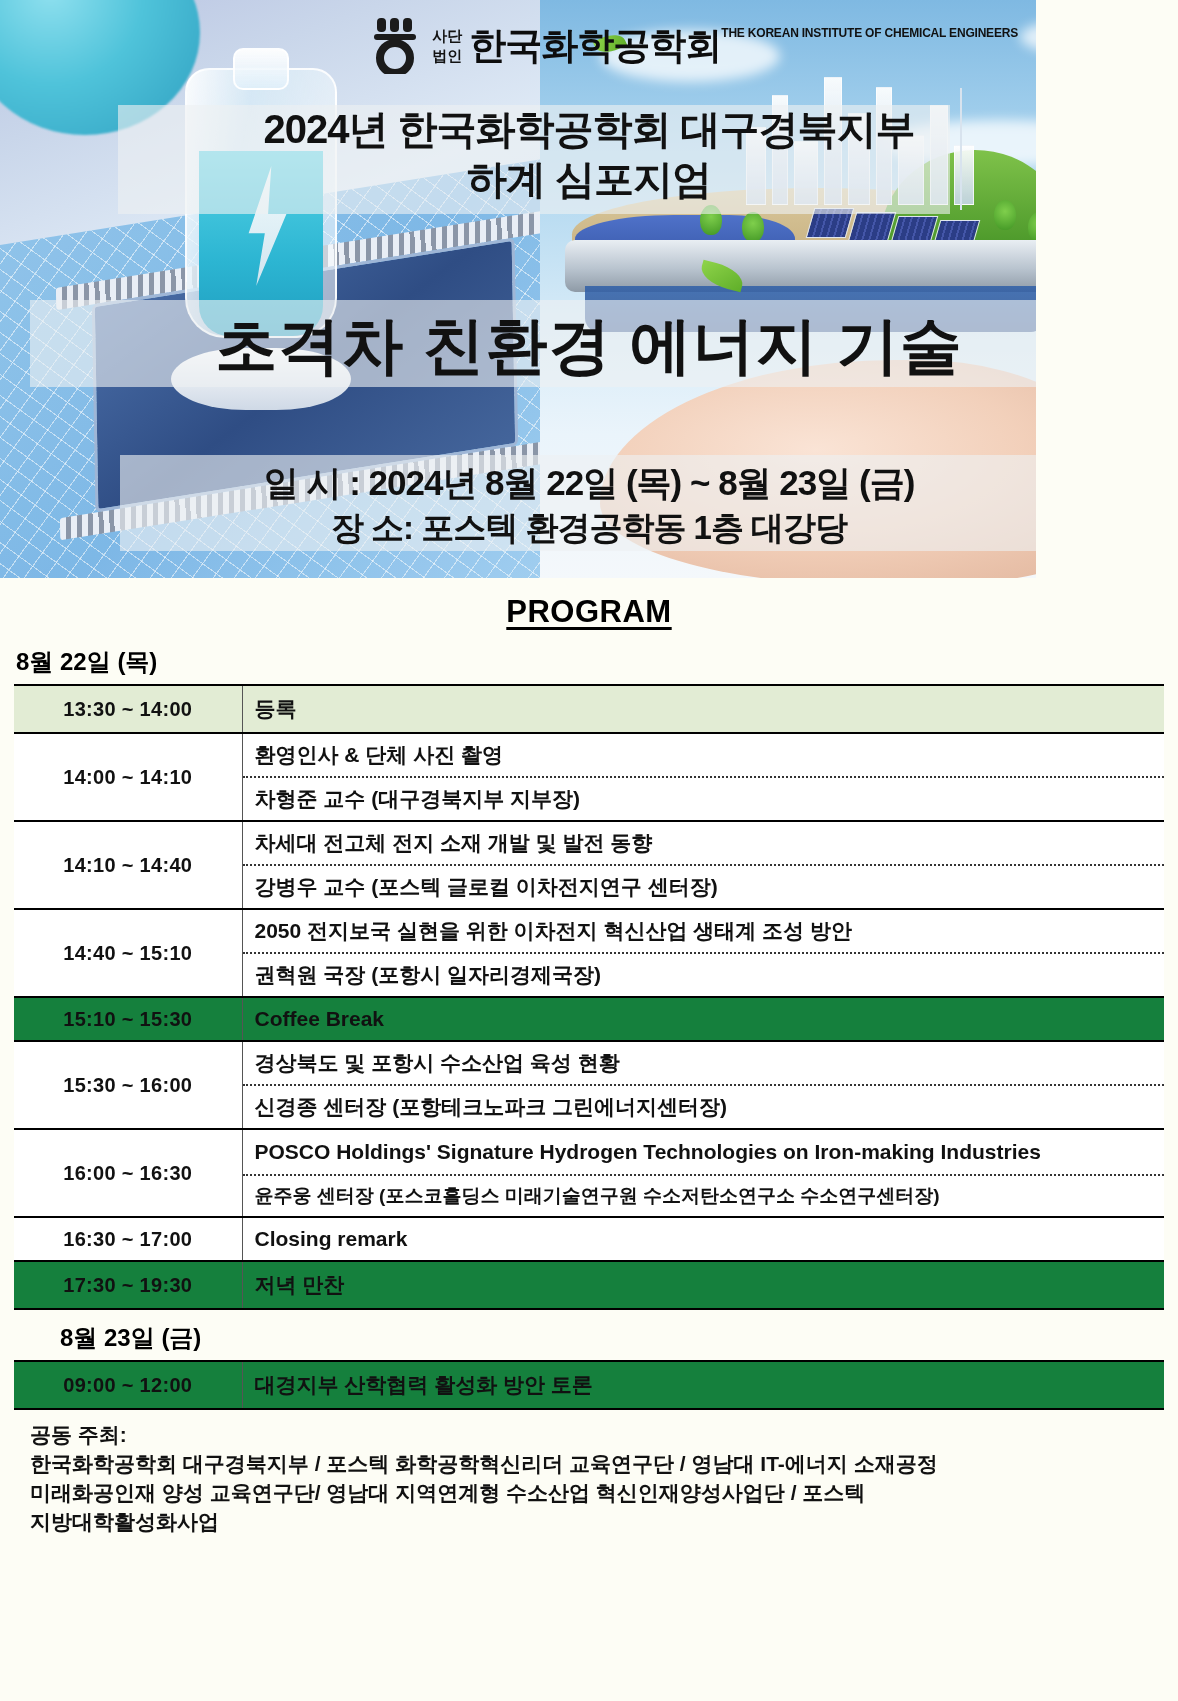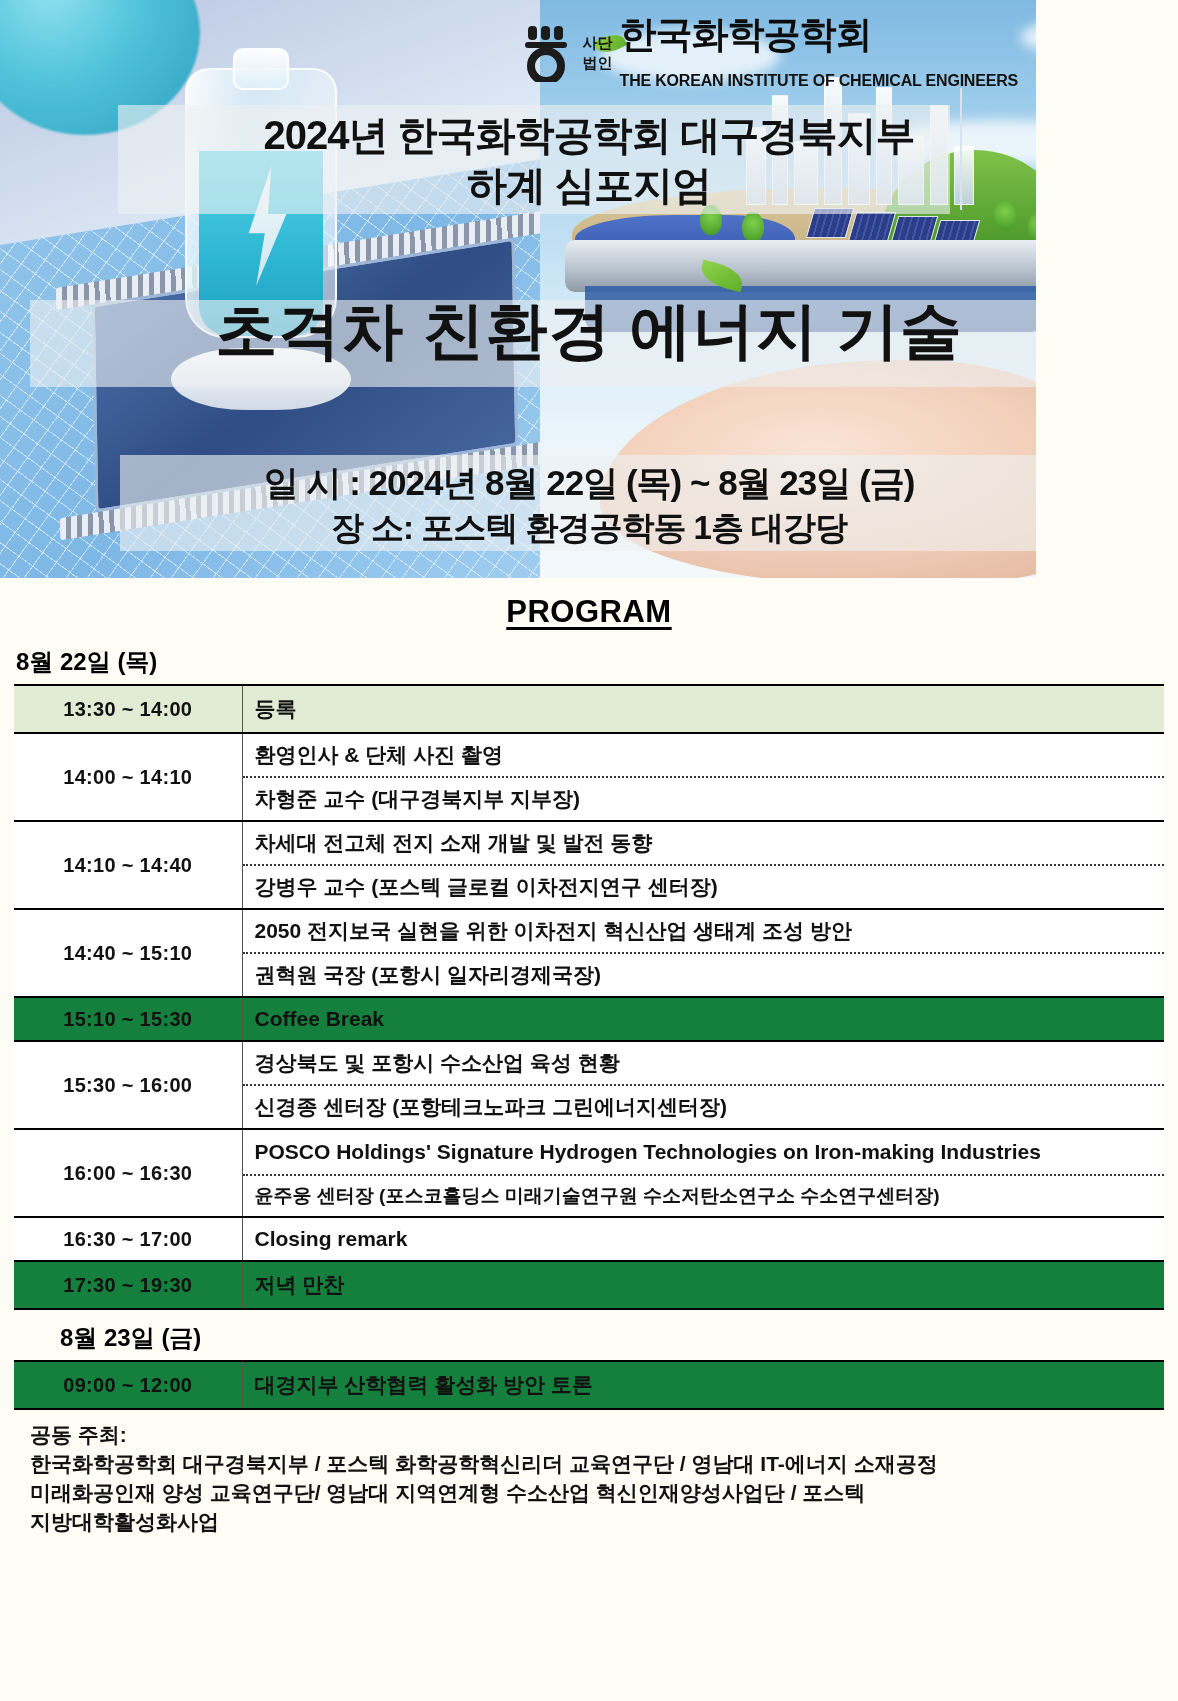--- a/index.html
+++ b/index.html
@@ -224,22 +224,22 @@
   .band-sub    { left: 30px;  top: 300px;  width: 1030px; height: 87px; }
   .band-info   { left: 120px; top: 455px;  width: 930px; height: 96px; }
 
   .hero-text { position: absolute; left: 0; width: 1178px; text-align: center; z-index: 6; }
 
   .title-line {
     font-weight: bold;
     color: #111;
     letter-spacing: -1px;
   }
-  .t1 { top: 110px; font-size: 40px; line-height: 50px; }
-  .t2 { top: 291px; font-size: 62px; line-height: 80px; letter-spacing: 1px; }
+  .t1 { top: 104px; font-size: 40px; line-height: 50px; }
+  .t2 { top: 306px; font-size: 62px; line-height: 80px; letter-spacing: 1px; }
   .t3 { top: 460px; font-size: 35px; line-height: 45px; }
   .t4 { top: 505px; font-size: 33px; line-height: 45px; }
 
   
   .program-wrap {
     position: absolute;
     left: 0; top: 578px;
     width: 1178px;
     padding: 0 14px;
   }
@@ -388,23 +388,23 @@
         <rect x="4" y="2" width="9" height="14" rx="4" fill="#1b1b1b"></rect>
         <rect x="17" y="2" width="9" height="14" rx="4" fill="#1b1b1b"></rect>
         <rect x="30" y="2" width="9" height="14" rx="4" fill="#1b1b1b"></rect>
         <rect x="1" y="18" width="42" height="6" rx="3" fill="#1b1b1b"></rect>
         <circle cx="22" cy="42" r="15" fill="none" stroke="#1b1b1b" stroke-width="8"></circle>
       </svg>
       <div style="display:flex; flex-direction:column; line-height:1; font-weight:bold; color:#121212; font-size:15px;">
         <span>사단</span>
         <span style="margin-top:5px;">법인</span>
       </div>
-      <div style="display:flex; flex-direction:column; line-height:1;">
+      <div style="display:flex; line-height:1;">
         <span style="font-size:37px; font-weight:bold; color:#0d0d0d; letter-spacing:-1px;">한국화학공학회</span>
-        <span style="font-size:16px; font-weight:bold; color:#111; letter-spacing:-.2px; margin-top:20px;">THE KOREAN INSTITUTE OF CHEMICAL ENGINEERS</span>
+        <span style="font-size:12px; font-weight:bold; color:#111; letter-spacing:-.2px; margin-top:0;">THE KOREAN INSTITUTE OF CHEMICAL ENGINEERS</span>
       </div>
     </div>
 
     <div class="band band-title"></div>
     <div class="band band-sub"></div>
     <div class="band band-info"></div>
 
     <div class="hero-text title-line t1">
       <div>2024년 한국화학공학회 대구경북지부</div>
       <div>하계 심포지엄</div>

